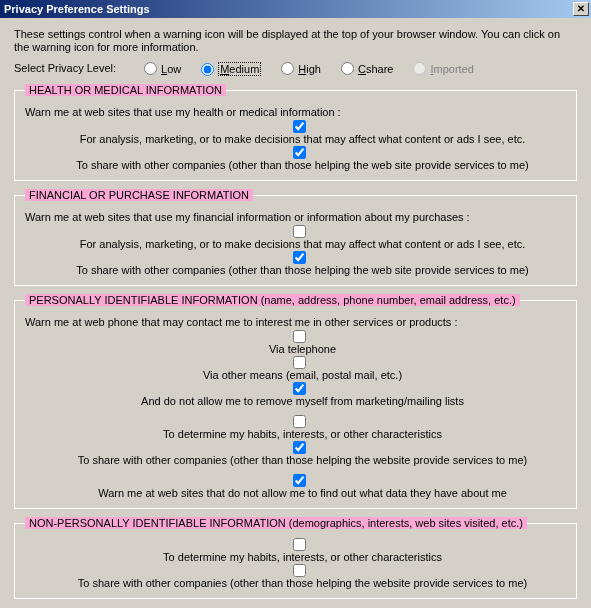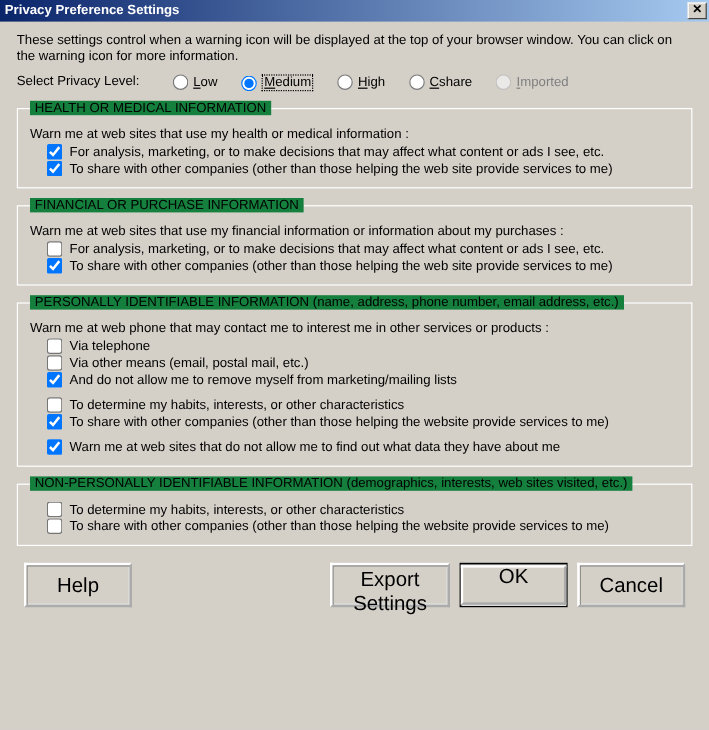--- a/index.html
+++ b/index.html
@@ -81,30 +81,31 @@
     border-bottom-color: #fff;
     box-shadow: 1px 1px 0 #fff inset;
   }
   
   fieldset.group {
     border: 1px groove #fff;
     box-shadow: none;
   }
   fieldset.group legend {
     padding: 0 4px;
-    background: #15803d;
+    background: #f9a8d4;
     font-size: 11px;
   }
   .subhead {
     margin: 2px 0 2px 0;
   }
   .check-row {
     display: flex;
     align-items: center;
     margin: 1px 0 1px 14px;
+    flex-direction: column;
   }
   .check-row input[type=checkbox] {
     margin: 0 6px 0 0;
     width: 13px; height: 13px;
   }
   .spacer-small { height: 6px; }
 
   .button-row {
     display: flex;
     justify-content: space-between;

